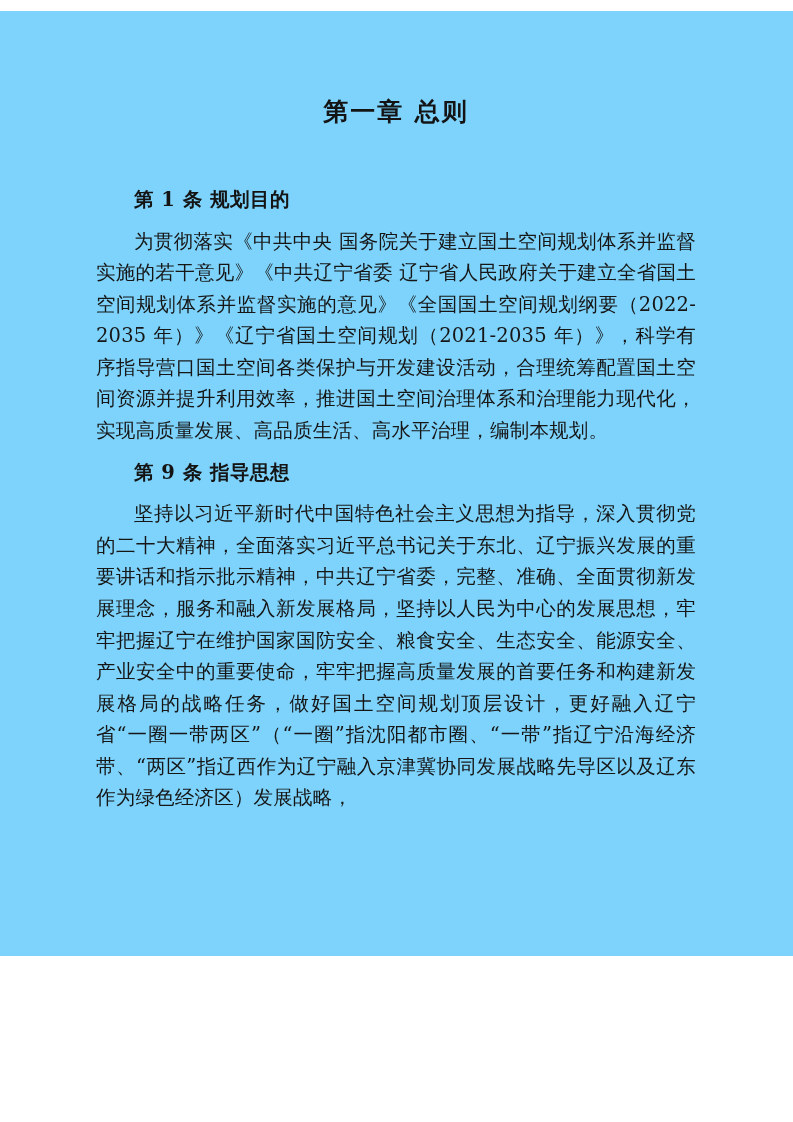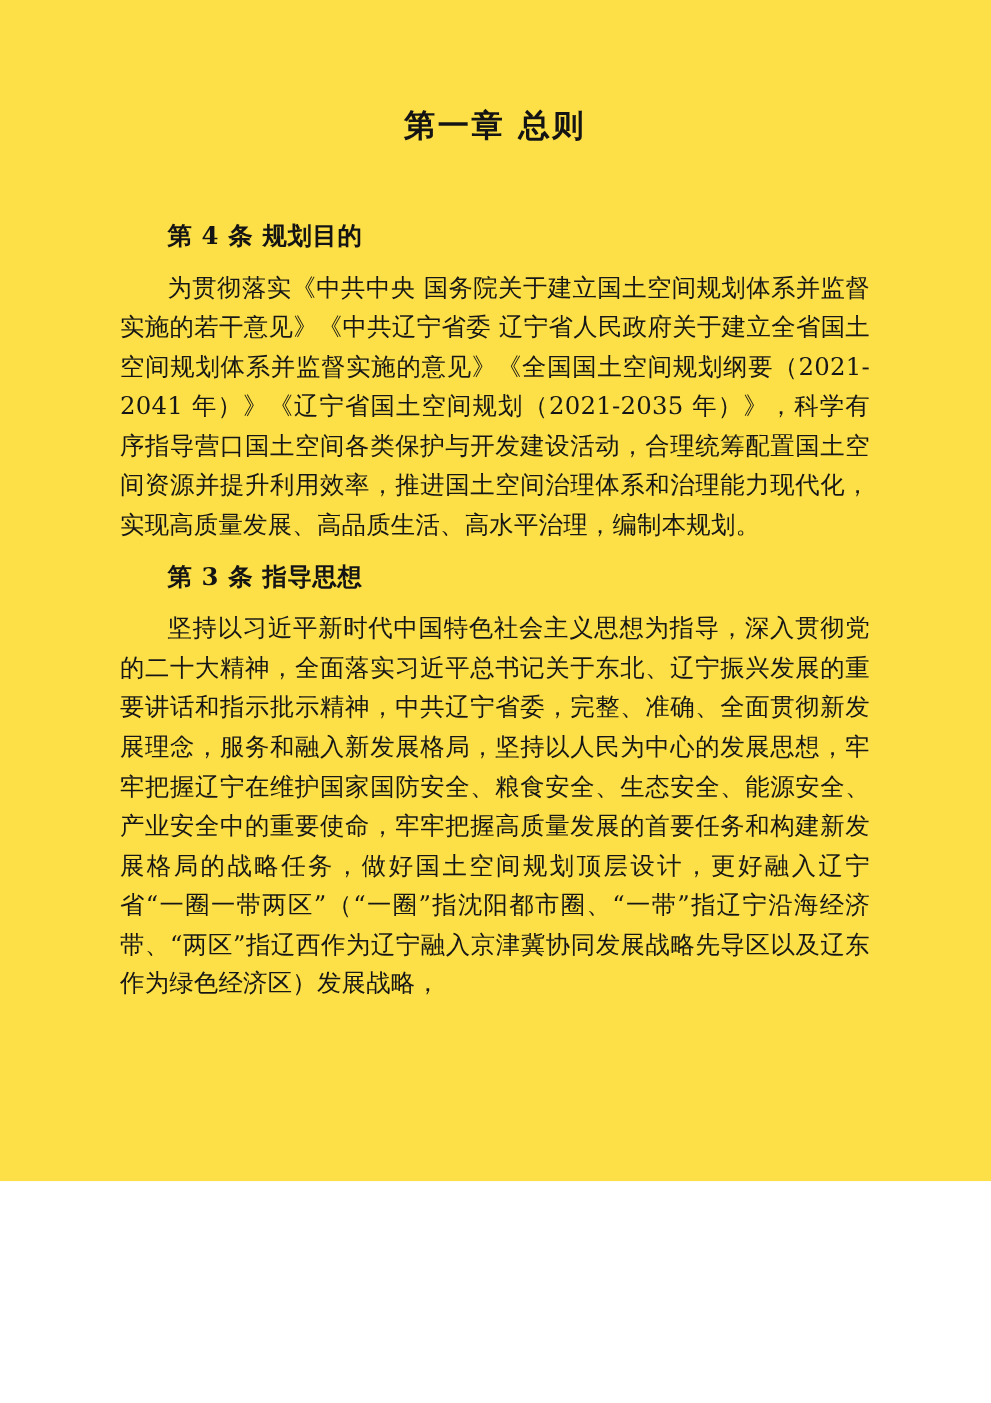--- a/index.html
+++ b/index.html
@@ -8,22 +8,22 @@
     background: #ffffff;
   }
   body {
     font-family: "DejaVu Serif", "Liberation Serif", serif;
     color: #1a1a1a;
   }
   .page {
     position: relative;
     width: 793px;
     height: 945px;
-    margin: 0 auto;
-    background: #fde047;
+    margin: 11px auto;
+    background: #7dd3fc;
     overflow: hidden;
     box-sizing: border-box;
   }
   .page-inner {
     position: absolute;
     left: 96px;
     top: 84px;
     width: 600px;
   }
   .chapter-title {
@@ -66,24 +66,24 @@
   }
 </style>
 </head>
 <body>
 
 <div class="page">
   <div class="page-inner">
 
     <h1 class="chapter-title">第一章  总则</h1>
 
-    <h2 class="section-heading">第 4 条  规划目的</h2>
+    <h2 class="section-heading">第 1 条  规划目的</h2>
 
-    <p class="body-para">为贯彻落实《中共中央 国务院关于建立国土空间规划体系并监督实施的若干意见》《中共辽宁省委 辽宁省人民政府关于建立全省国土空间规划体系并监督实施的意见》《全国国土空间规划纲要（2021-2041 年）》《辽宁省国土空间规划（2021-2035 年）》，科学有序指导营口国土空间各类保护与开发建设活动，合理统筹配置国土空间资源并提升利用效率，推进国土空间治理体系和治理能力现代化，实现高质量发展、高品质生活、高水平治理，编制本规划。</p>
+    <p class="body-para">为贯彻落实《中共中央 国务院关于建立国土空间规划体系并监督实施的若干意见》《中共辽宁省委 辽宁省人民政府关于建立全省国土空间规划体系并监督实施的意见》《全国国土空间规划纲要（2022-2035 年）》《辽宁省国土空间规划（2021-2035 年）》，科学有序指导营口国土空间各类保护与开发建设活动，合理统筹配置国土空间资源并提升利用效率，推进国土空间治理体系和治理能力现代化，实现高质量发展、高品质生活、高水平治理，编制本规划。</p>
 
-    <h2 class="section-heading">第 3 条  指导思想</h2>
+    <h2 class="section-heading">第 9 条  指导思想</h2>
 
     <p class="body-para">坚持以习近平新时代中国特色社会主义思想为指导，深入贯彻党的二十大精神，全面落实习近平总书记关于东北、辽宁振兴发展的重要讲话和指示批示精神，中共辽宁省委，完整、准确、全面贯彻新发展理念，服务和融入新发展格局，坚持以人民为中心的发展思想，牢牢把握辽宁在维护国家国防安全、粮食安全、生态安全、能源安全、产业安全中的重要使命，牢牢把握高质量发展的首要任务和构建新发展格局的战略任务，做好国土空间规划顶层设计，更好融入辽宁省“一圈一带两区”（“一圈”指沈阳都市圈、“一带”指辽宁沿海经济带、“两区”指辽西作为辽宁融入京津冀协同发展战略先导区以及辽东作为绿色经济区）发展战略，</p>
 
   </div>
 
   <div class="page-number">3</div>
 </div>
 
 </body></html>

